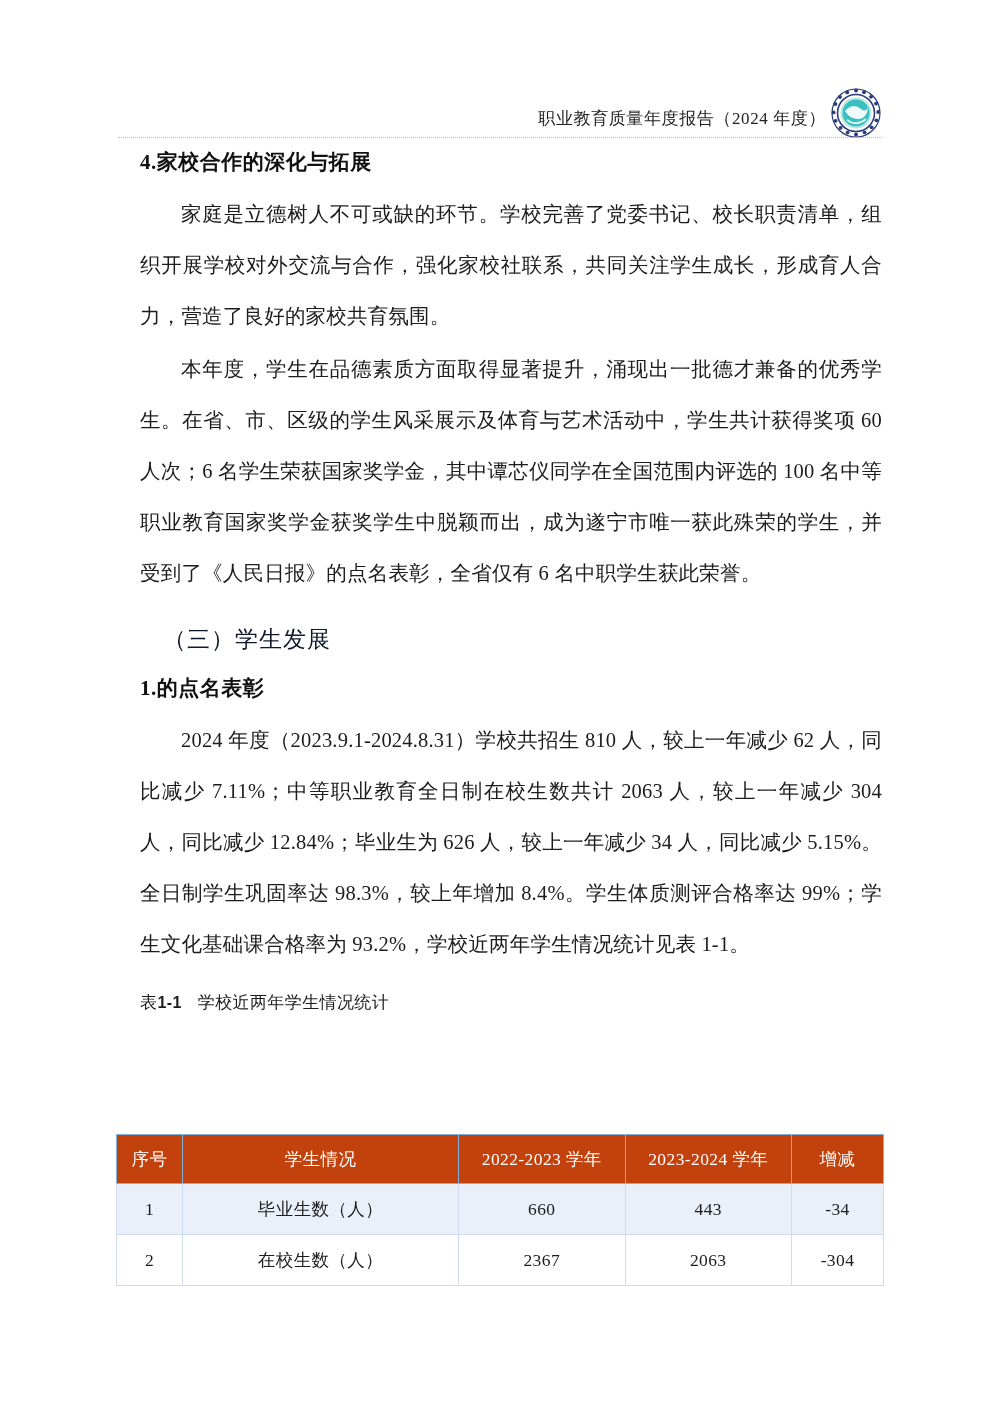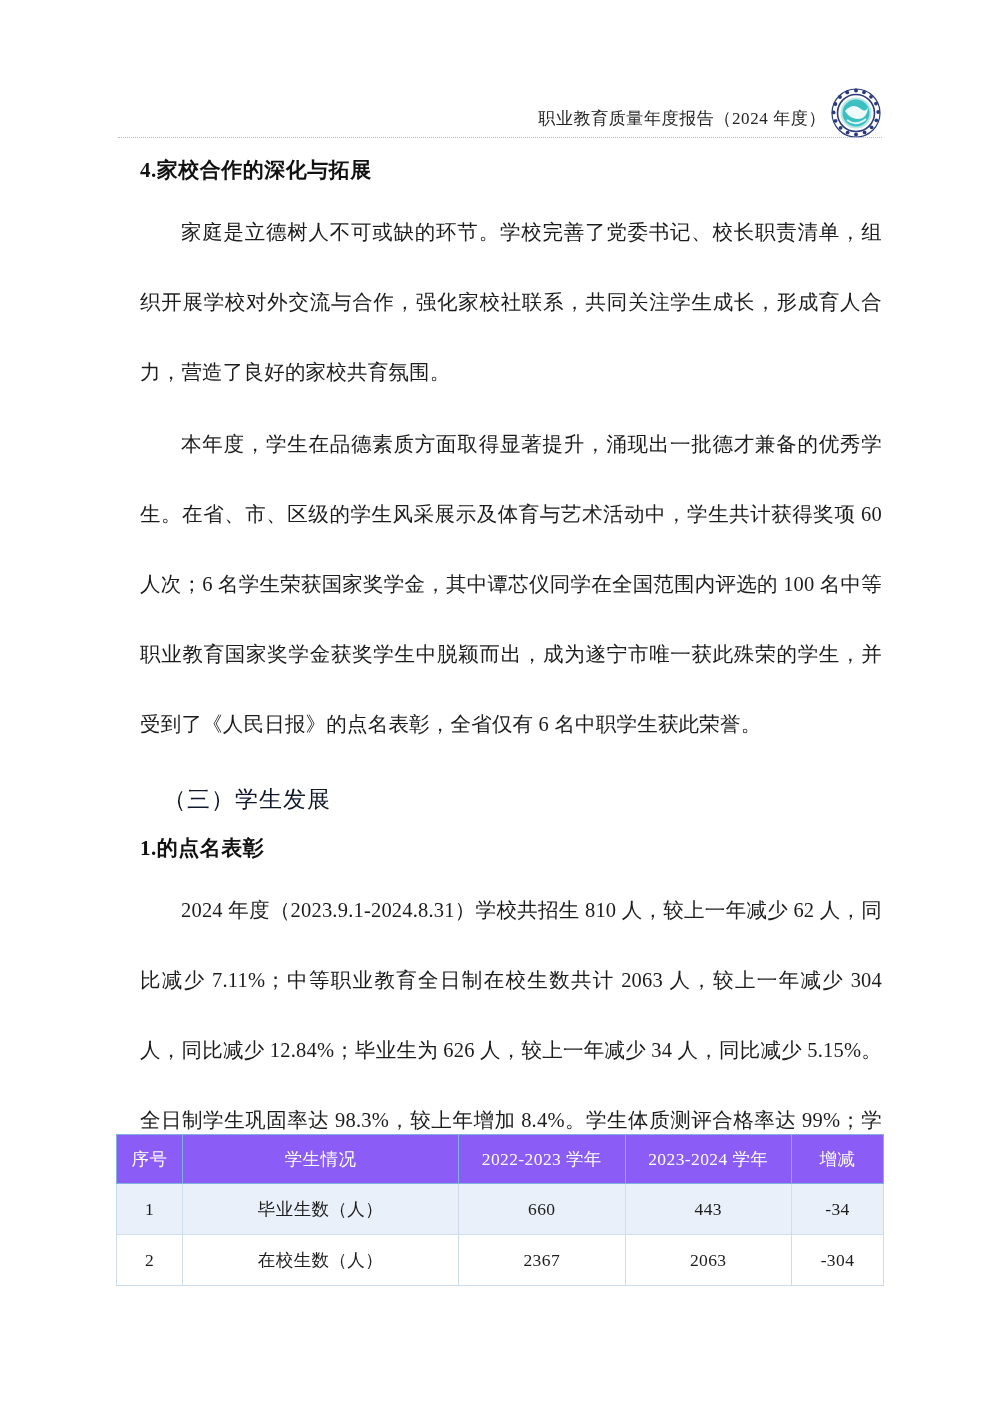--- a/index.html
+++ b/index.html
@@ -58,40 +58,40 @@
     top: 48px;
     width: 764px;
     height: 0;
     border-top: 1px dotted #b9b9b9;
   }
 
   
   .content {
     position: absolute;
     left: 140px;
-    top: 124px;
+    top: 116px;
     width: 742px;
   }
   h3.sub-heading {
     font-family: "Liberation Sans", "DejaVu Sans", sans-serif;
     font-weight: bold;
     font-size: 21px;
     margin: 0 0 10px 0;
     line-height: 34px;
     color: #111111;
     letter-spacing: 0.5px;
   }
   h3.sub-heading .numprefix {
     font-family: "Liberation Serif", "DejaVu Serif", serif;
     font-weight: bold;
   }
   p.body {
     margin: 0 0 2px 0;
     font-size: 20.5px;
-    line-height: 70px;
+    line-height: 51px;
     text-align: justify;
     text-justify: inter-ideograph;
     text-indent: 2em;
     letter-spacing: 0.2px;
     color: #1c1c1c;
   }
   h2.blue-heading {
     font-family: "Liberation Sans", "DejaVu Sans", sans-serif;
     font-size: 23px;
     font-weight: normal;
@@ -133,21 +133,21 @@
   }
   table.data-table th,
   table.data-table td {
     border: 1px solid #cfdced;
     text-align: center;
     vertical-align: middle;
     padding: 0;
     letter-spacing: 0.4px;
   }
   table.data-table thead th {
-    background: #8b5cf6;
+    background: #c2410c;
     color: #ffffff;
     height: 48px;
     font-weight: normal;
     border-color: #7fb2de;
     font-size: 17.5px;
   }
   table.data-table tbody td {
     height: 50px;
     color: #1d1d1d;
     font-size: 17.5px;

